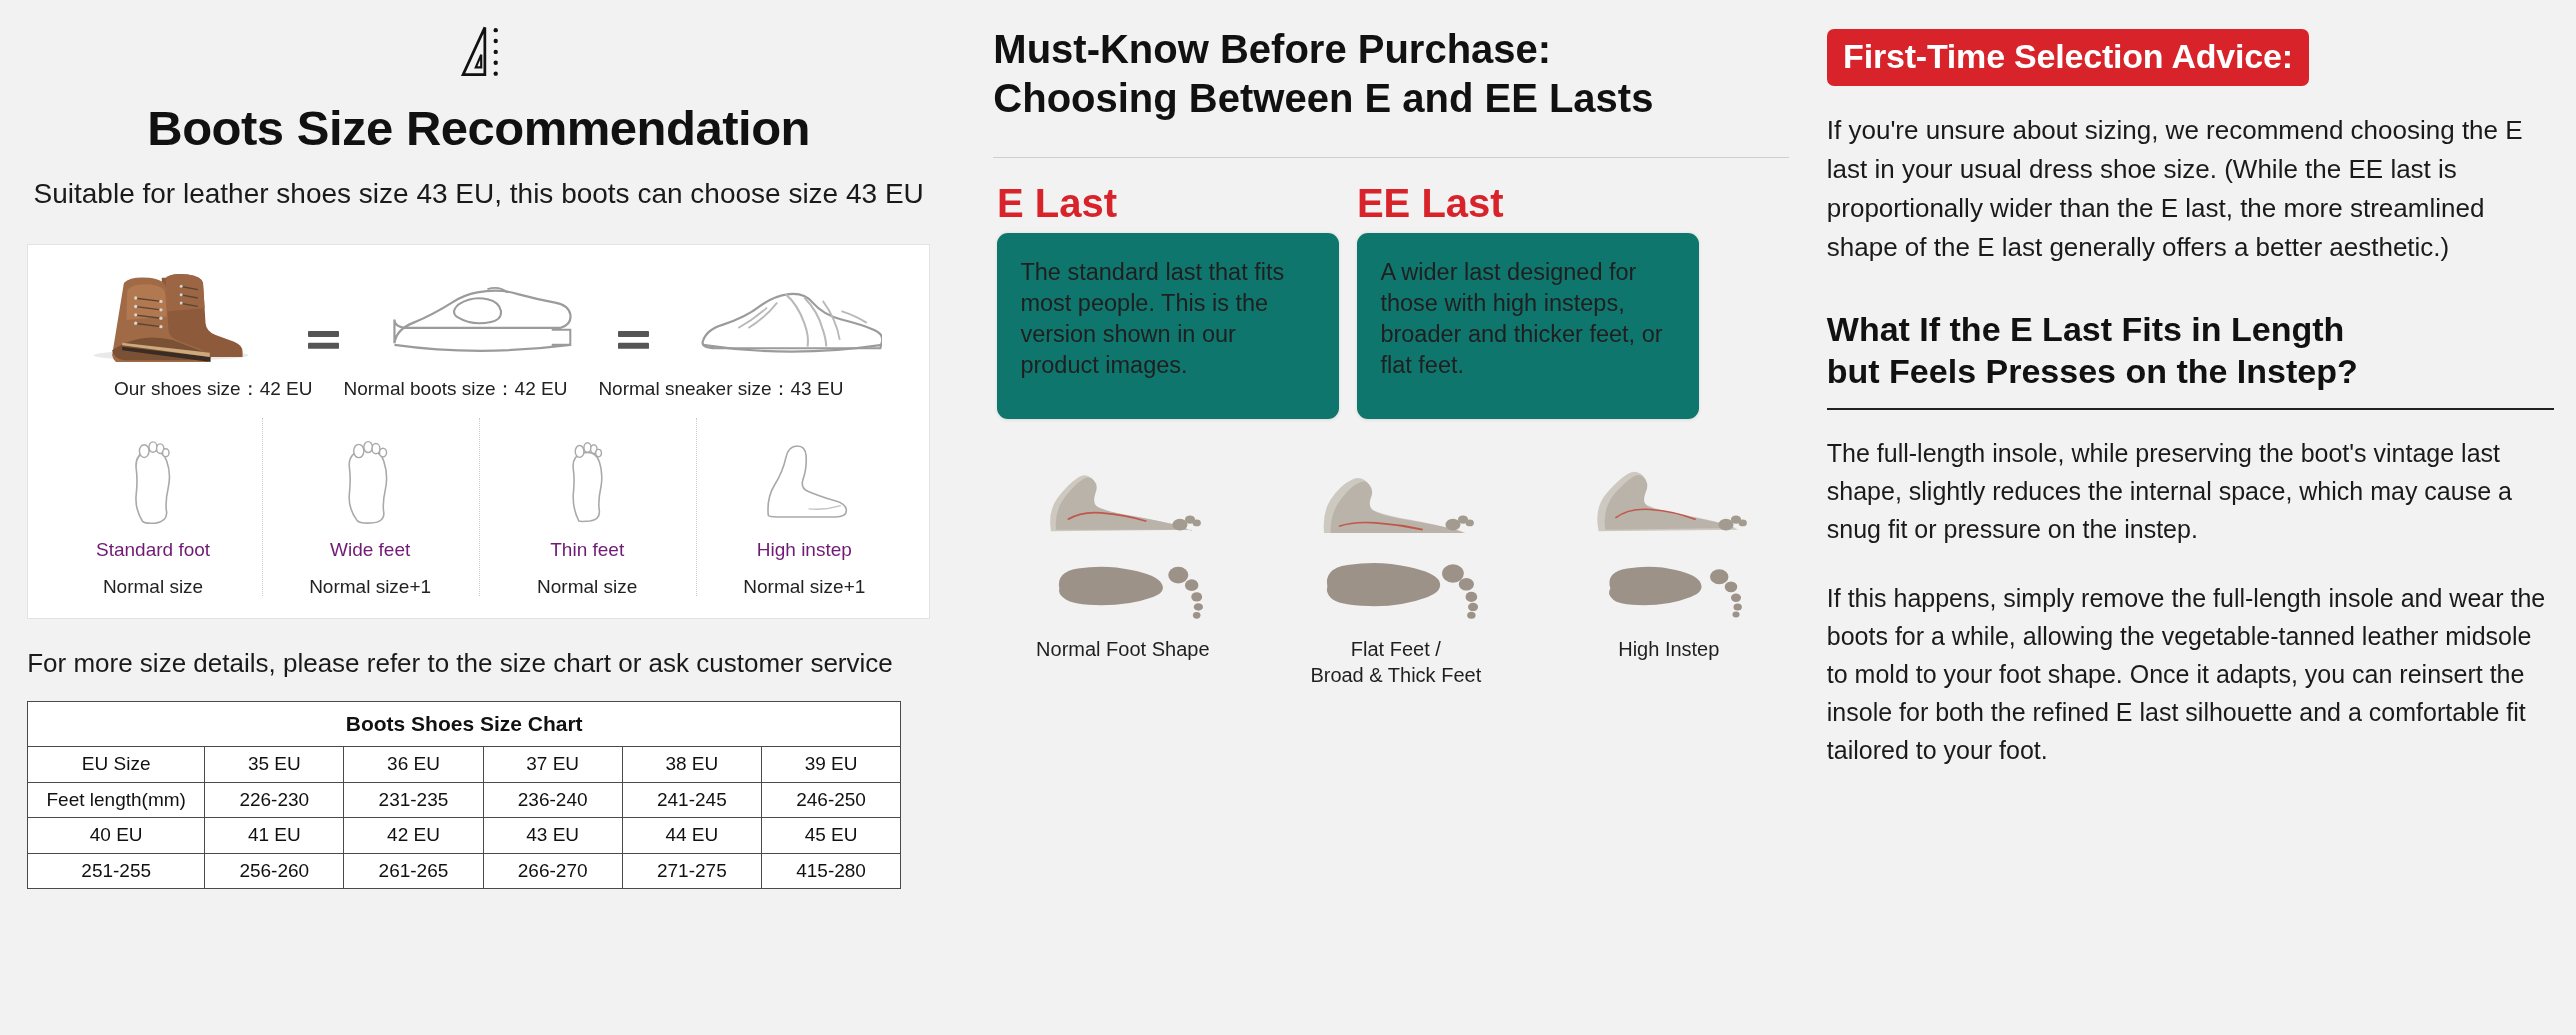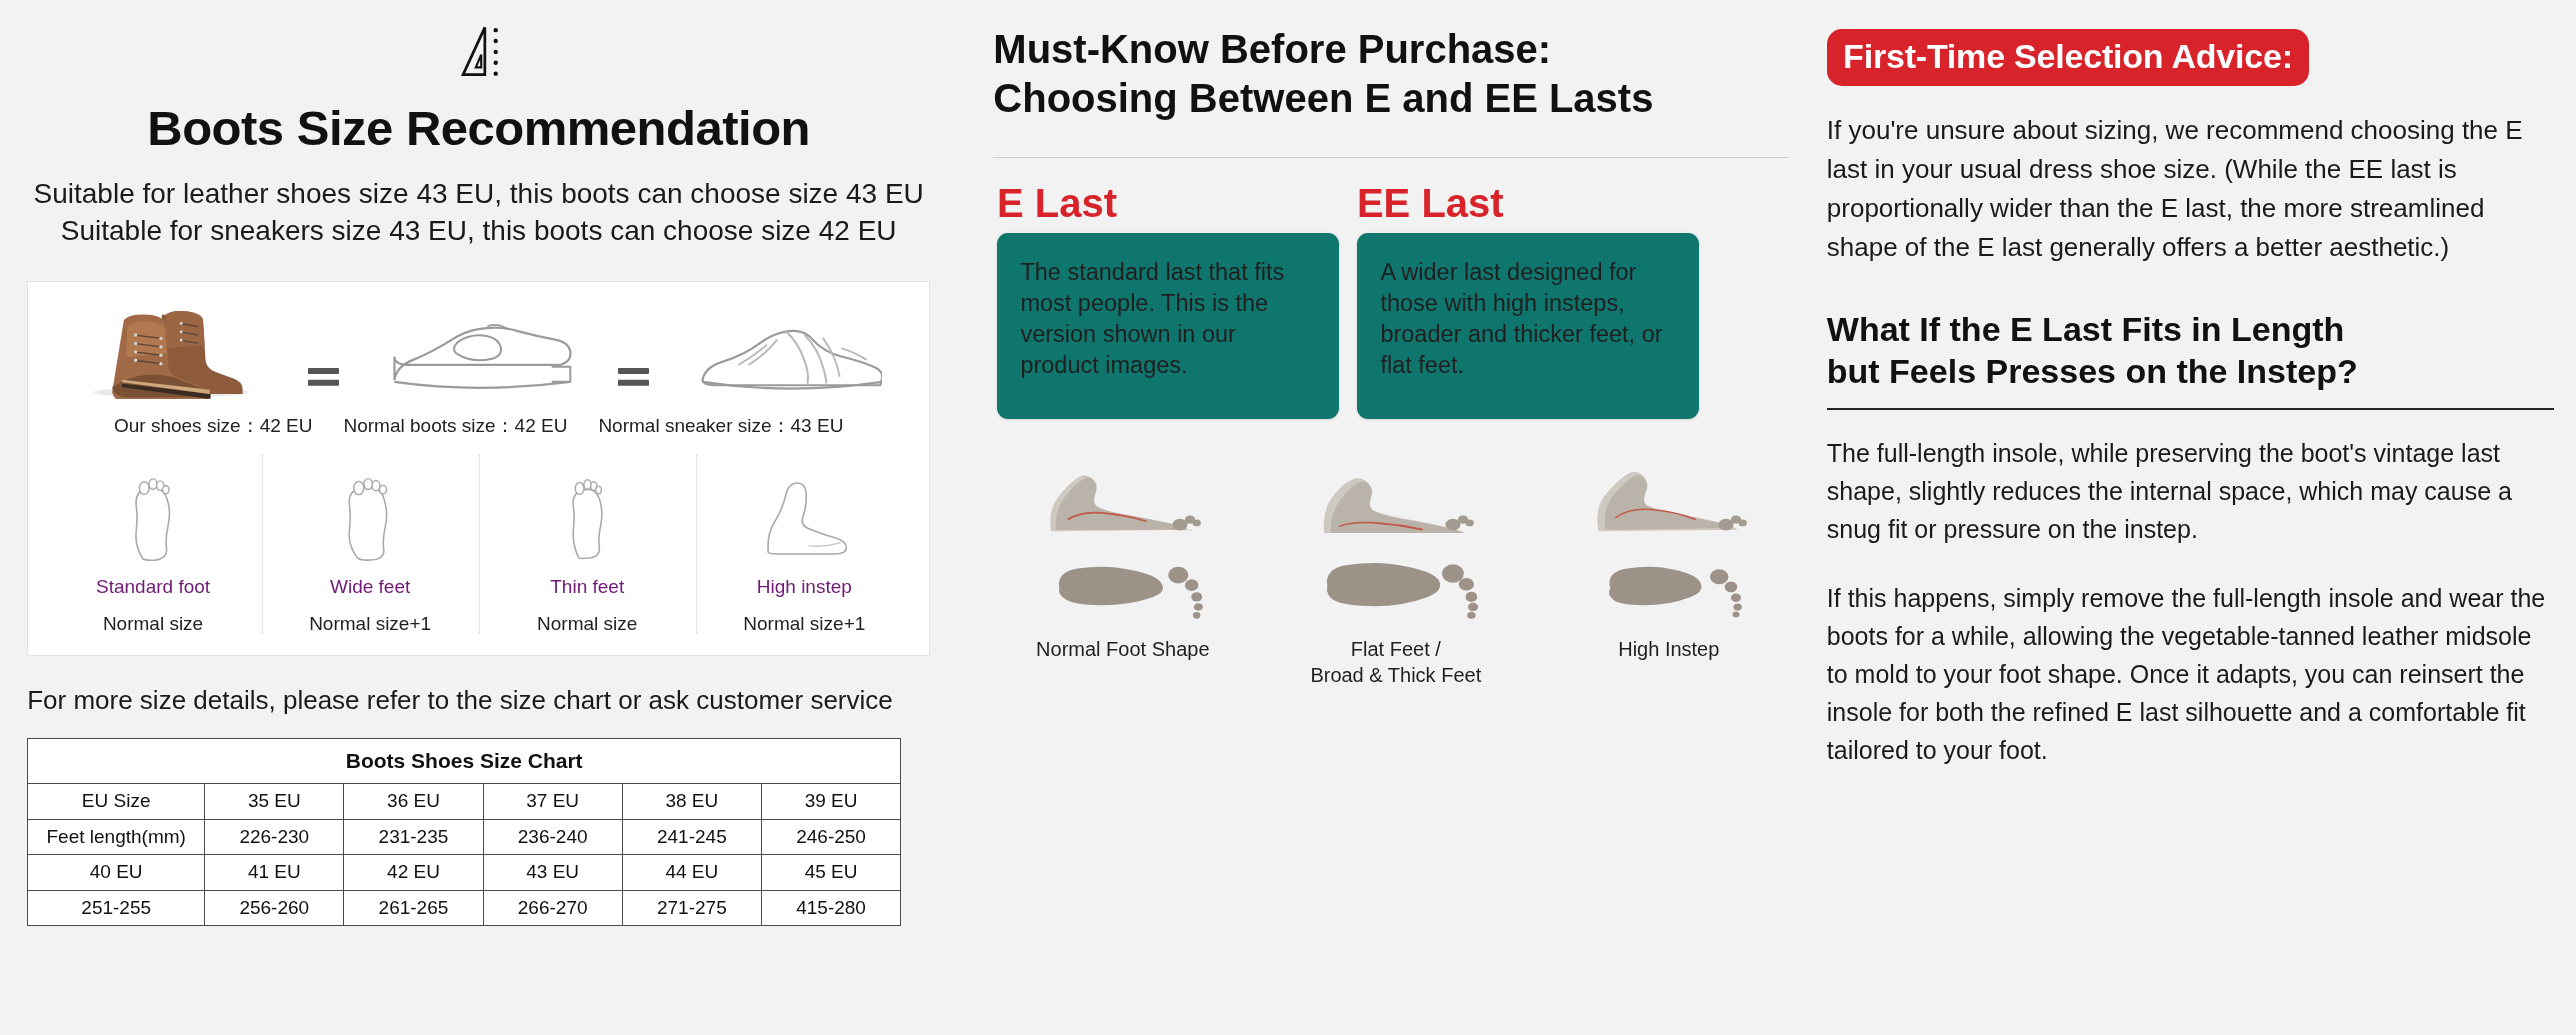--- a/index.html
+++ b/index.html
@@ -92,21 +92,21 @@
 
   
   .col-right { width: 764px; height: 100%; padding: 29px 22px 0 14.5px; }
   .banner {
     display: inline-block;
     background: #d8232a;
     color: #fff;
     font-size: 34px;
     font-weight: bold;
     padding: 8.1px 16.3px 10px 16.3px;
-    border-radius: 15px;
+    border-radius: 7px;
     letter-spacing: -0.2px;
   }
   .rc-p { font-size: 26px; line-height: 1.50; color: #1a1a1a; margin-top: 25px; }
   .rc-h2 { font-size: 34px; font-weight: bold; line-height: 1.22; color: #111; margin-top: 42px; }
   .rc-rule { border-top: 2.7px solid #222; margin: 16.3px 0 0 0; }
   .rc-body { font-size: 25px; line-height: 1.52; color: #1a1a1a; margin-top: 23.5px; }
   .rc-body + .rc-body { margin-top: 31px; }
 </style>
 </head>
 <body>
@@ -125,21 +125,20 @@
           <circle cx="46" cy="33" r="2.4" fill="#111"></circle>
           <circle cx="46" cy="45" r="2.4" fill="#111"></circle>
           <circle cx="46" cy="57" r="2.4" fill="#111"></circle>
         </svg>
       </span>
       <span class="lc-title">Boots Size Recommendation</span>
     </div>
 
     <div class="lc-sub">
       <div>Suitable for leather shoes size 43 EU, this boots can choose size 43 EU</div>
-      <div>Suitable for sneakers size 43 EU, this boots can choose size 42 EU</div>
     </div>
 
     <div class="shoe-panel">
 
       <div class="shoe-row">
         <div class="shoe-cell">
           <svg viewBox="0 0 230 120" width="195" height="101">
             <ellipse cx="118" cy="112" rx="92" ry="6" fill="#e9e9e9"></ellipse>
 
             <path d="M112 20 q6 -6 26 -4 q16 2 18 10 l3 48 q1 10 12 14 l22 8 q10 4 10 12 l0 6 l-96 0 l0 -94 z" fill="#8d5a3b"></path>

